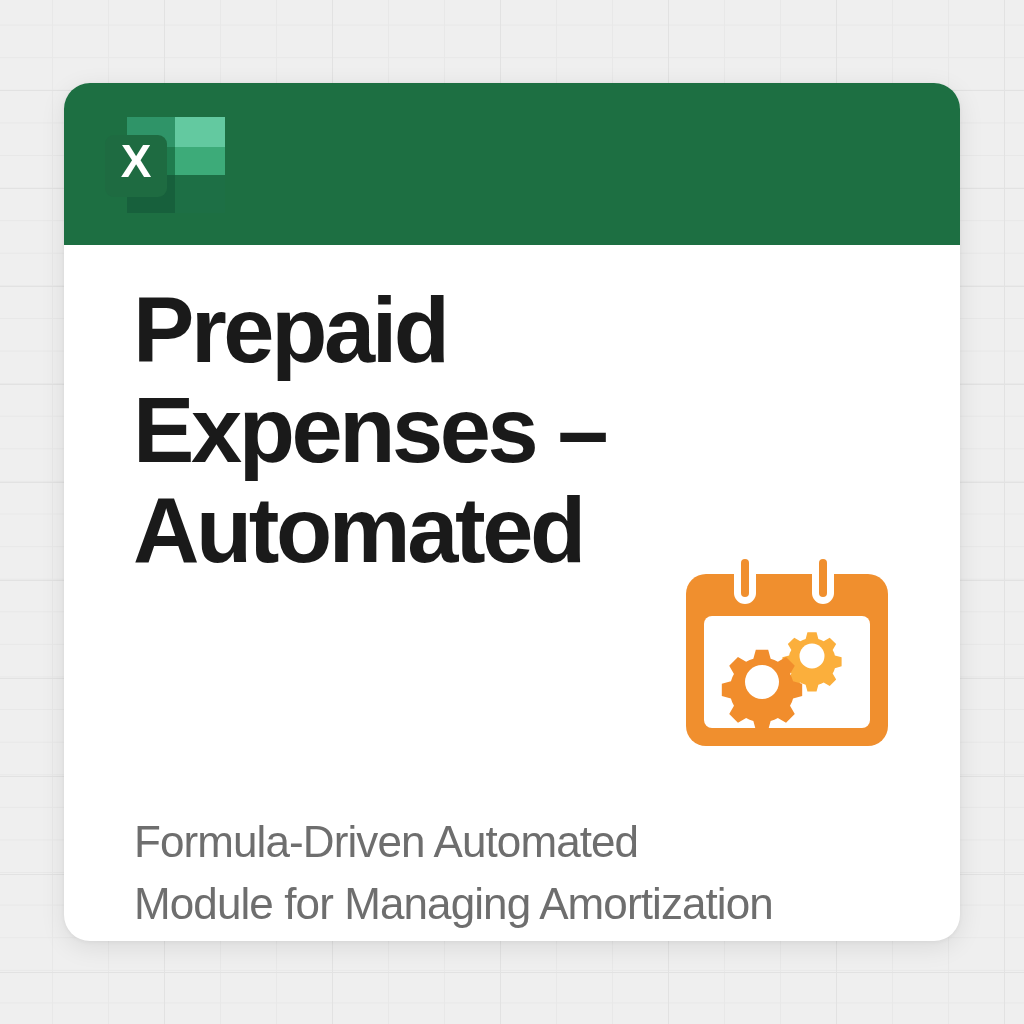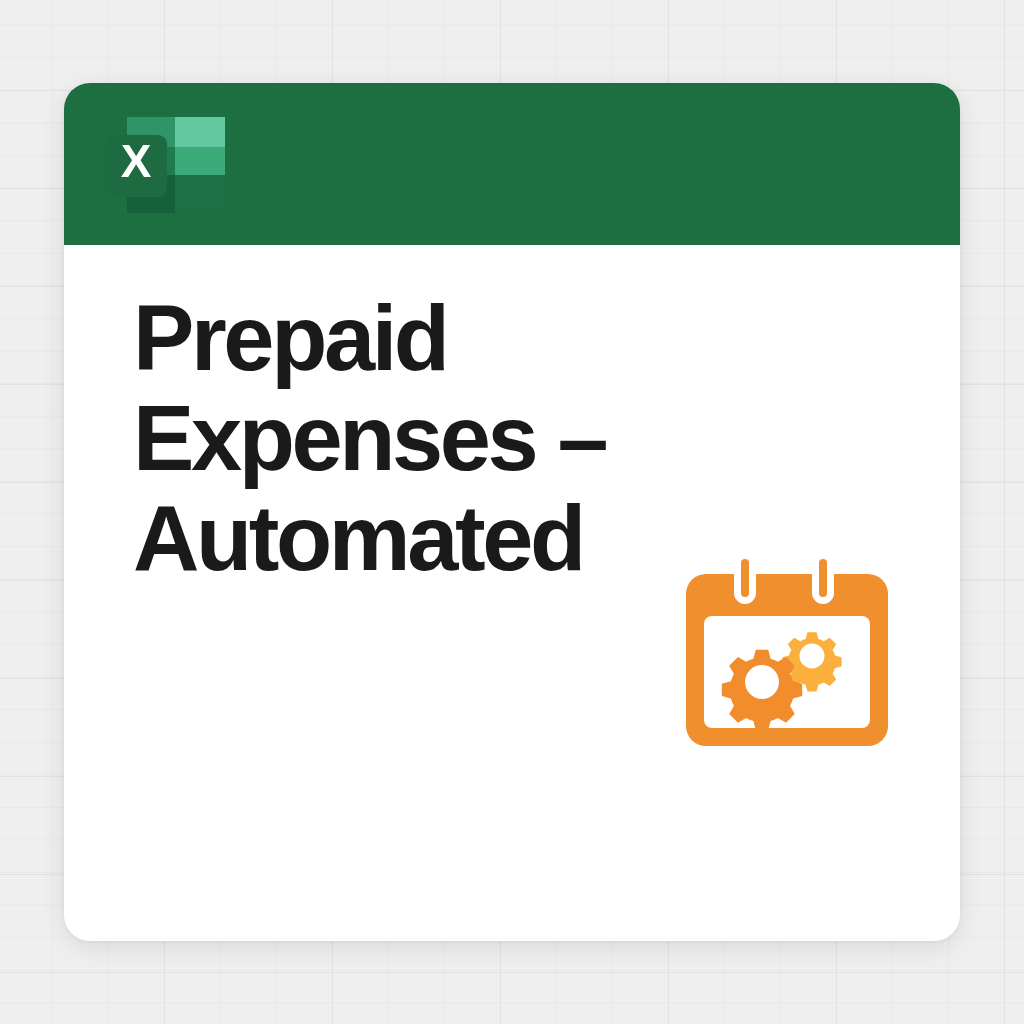--- a/index.html
+++ b/index.html
@@ -66,21 +66,21 @@
   
   #card-body {
     position: relative;
     padding: 0;
     height: 696px;
   }
 
   #title {
     position: absolute;
     left: 69px;
-    top: 43px;
+    top: 35px;
     width: 620px;
     font-size: 92px;
     line-height: 100px;
     font-weight: 800;
     letter-spacing: -3.4px;
     color: #1a1a1a;
     font-family: "Liberation Sans", sans-serif;
     white-space: pre-line;
   }
 
@@ -172,18 +172,20 @@
           </g>
 
           <g transform="translate(78,130)">
             <path d="
               M -6.5,-34 h13 l2.6,9.6 a26 26 0 0 1 7.6,3.2 l8.6,-5 9.2,9.2 -5,8.6 a26 26 0 0 1 3.2,7.6 l9.6,2.6 v13 l-9.6,2.6 a26 26 0 0 1 -3.2,7.6 l5,8.6 -9.2,9.2 -8.6,-5 a26 26 0 0 1 -7.6,3.2 l-2.6,9.6 h-13 l-2.6,-9.6 a26 26 0 0 1 -7.6,-3.2 l-8.6,5 -9.2,-9.2 5,-8.6 a26 26 0 0 1 -3.2,-7.6 l-9.6,-2.6 v-13 l9.6,-2.6 a26 26 0 0 1 3.2,-7.6 l-5,-8.6 9.2,-9.2 8.6,5 a26 26 0 0 1 7.6,-3.2 z" fill="#f18d2c" transform="scale(0.95)"></path>
             <circle cx="0" cy="0" r="17" fill="#ffffff"></circle>
           </g>
         </svg>
       </div>
 
+      <div id="subtitle">Formula-Driven Automated
+Module for Managing Amortization</div>
 
     </div>
 
   </div>
 
 </div>
 
 </body></html>

